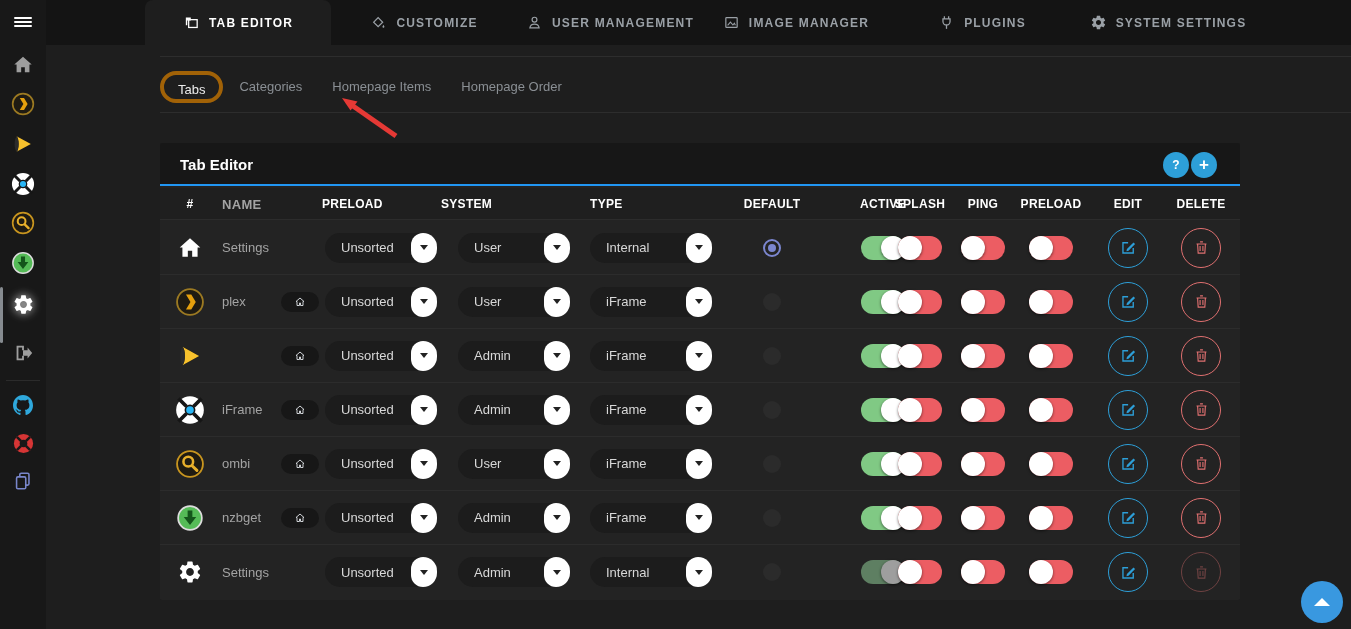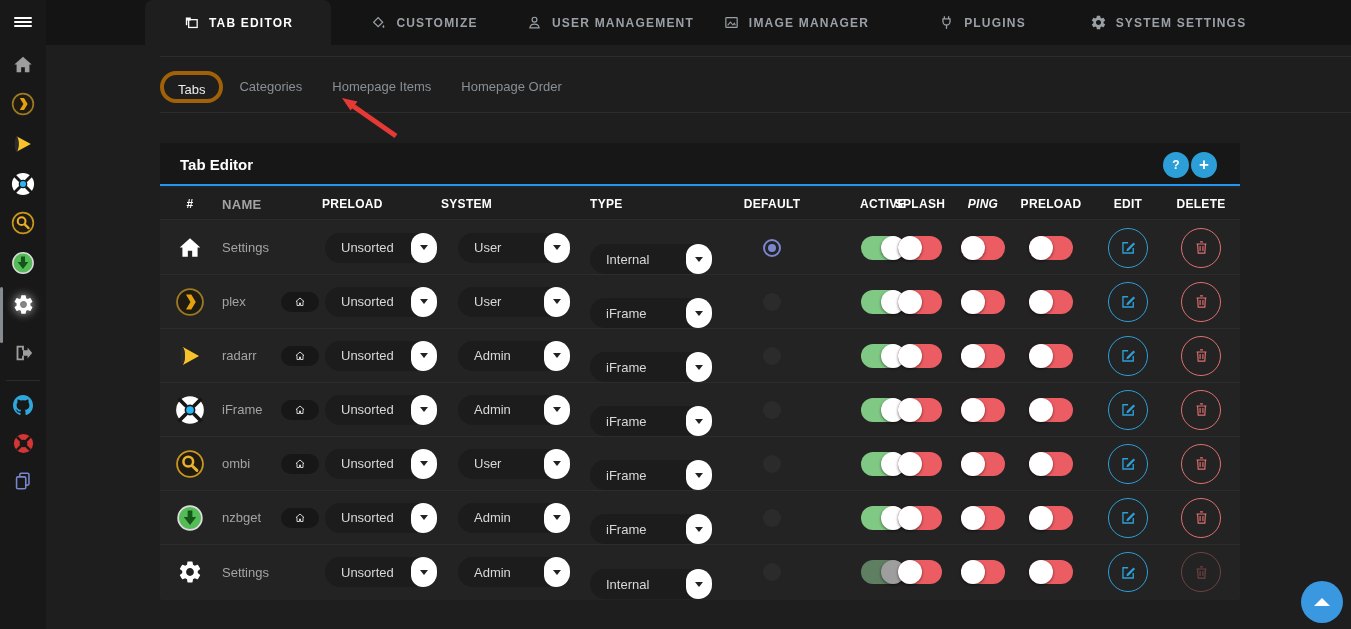--- a/index.html
+++ b/index.html
@@ -50,25 +50,25 @@
   .row:last-child { border-bottom:none; }
   .cell { position:absolute; top:0; height:100%; display:flex; align-items:center; }
   .hcell { position:absolute; top:0; height:32px; display:flex; align-items:center; color:#fff; font-size:12px; font-weight:bold; letter-spacing:.3px; }
   .center { justify-content:center; }
 
   .c-icon { left:12px;  width:36px;  justify-content:center; }
   .c-name { left:62px;  width:96px;  color:#a3a3a3; font-size:13px; }
   .c-badge{ left:118px; width:44px;  justify-content:center; }
   .c-cat  { left:165px; width:112px; }
   .c-grp  { left:298px; width:112px; }
-  .c-type { left:430px; width:122px;align-items:flex-end; }
+  .c-type { left:430px; width:122px; }
   .c-def  { left:584px; width:56px; }
   .c-act  { left:695px; width:56px; }
   .c-spl  { left:732px; width:56px; }
-  .c-png  { left:795px; width:56px;font-style:italic; }
+  .c-png  { left:795px; width:56px; }
   .c-pre  { left:863px; width:56px; }
   .c-edit { left:940px; width:56px; }
   .c-del  { left:1013px;width:56px; }
   .h-cat  { left:162px; } .h-grp { left:281px; } .h-type { left:430px; }
 
   
   .select { position:relative; width:112px; height:30px; background:#1c1c1c; border-radius:15px; cursor:pointer;
     display:flex; align-items:center; color:#d8d8d8; font-size:13px; padding-left:16px; }
   .cap { position:absolute; right:0; top:0; width:26px; height:30px; background:#fff; border-radius:13px 15px 15px 13px;
     display:flex; align-items:center; justify-content:center; }
@@ -430,21 +430,20 @@
         </div>
 
         <div class="row">
           <div class="cell c-icon">
             <svg viewBox="0 0 26 26" width="28" height="28">
               <path d="M6 4.5 21.5 13 6 21.5c3-2.5 3-14.5 0-17Z" fill="#f5c center"></path>
               <path d="M6 4.5 21.5 13 6 21.5c3-2.5 3-14.5 0-17Z" fill="#f8c22d"></path>
               <path d="M6 4.5C9 7 9 19 6 21.5 3.2 17 3.2 9 6 4.5Z" fill="#2b2b2b"></path>
             </svg>
           </div>
-          <div class="cell c-name">radarr</div>
           <div class="cell c-badge">
             <span style="width:38px;height:20px;background:#171717;border-radius:10px;display:flex;align-items:center;justify-content:center;">
               <svg viewBox="0 0 24 24" width="12" height="12">
                 <path d="M12 4 4 11h2v8h5v-5h2v5h5v-8h2z" fill="none" stroke="#cfd2d6" stroke-width="2"></path>
               </svg>
             </span>
           </div>
           <div class="cell c-cat">
             <div class="select">
               <span>Unsorted</span>

